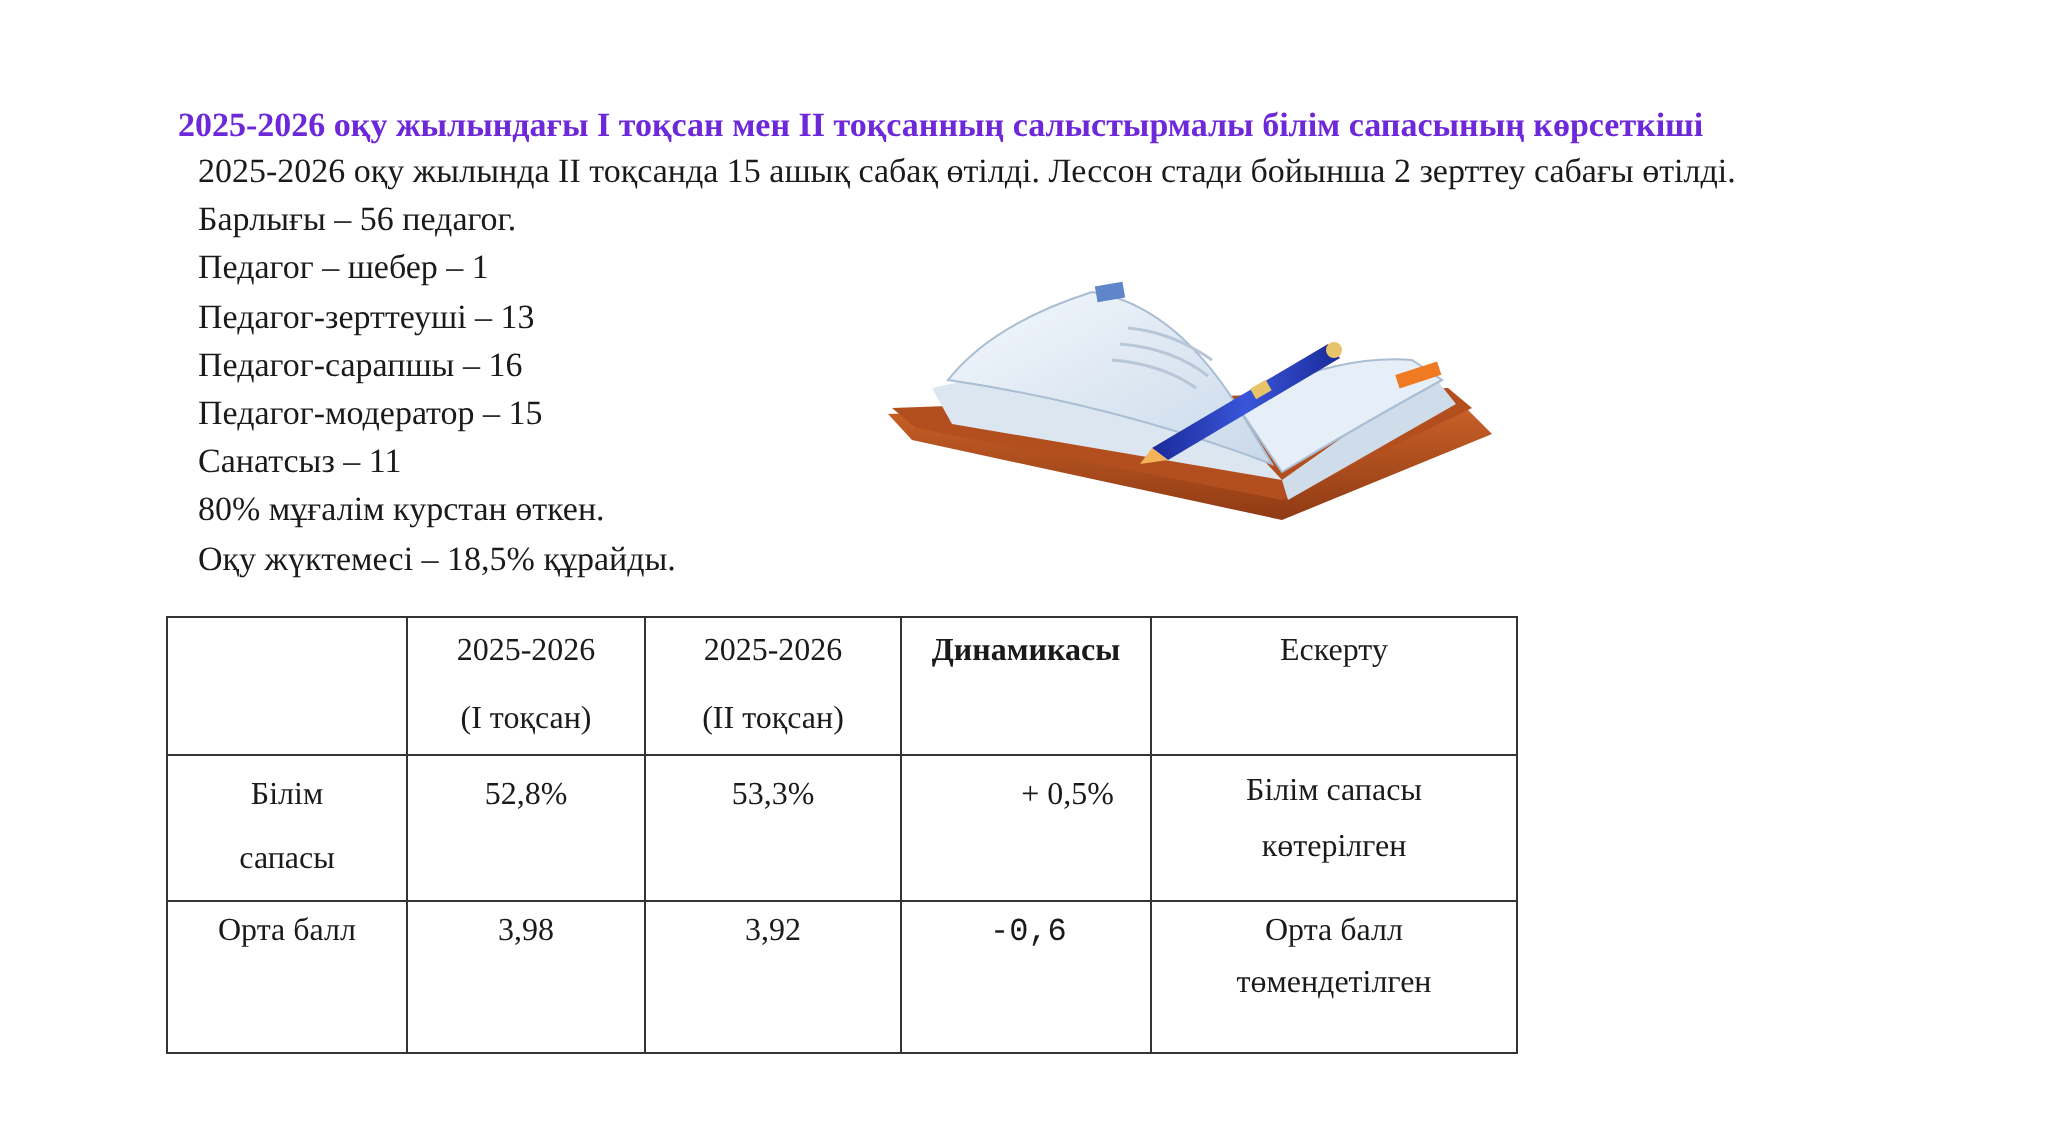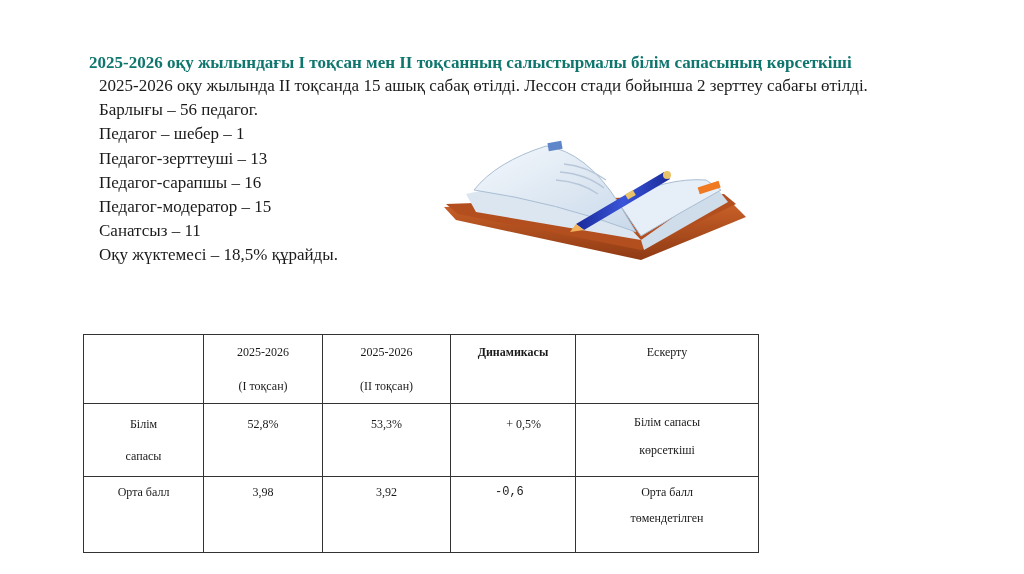--- a/index.html
+++ b/index.html
@@ -1,44 +1,45 @@
 <!DOCTYPE html>
 <html><head>
 <meta charset="utf-8">
 <style>
   html, body { margin:0; padding:0; }
   body { width:1024px; height:574px; background:#ffffff; position:relative; overflow:hidden;
          font-family:"Liberation Serif", serif; color:#1a1a1a; }
-  .title { position:absolute; left:89px; top:53px; font-size:17px; font-weight:bold; color:#0f766e; white-space:nowrap; }
+  .title { position:absolute; left:89px; top:53px; font-size:17px; font-weight:bold; color:#6d28d9; white-space:nowrap; }
   .lines { position:absolute; left:99px; top:74px; font-size:17px; line-height:24.2px; }
   .lines div { white-space:nowrap; }
   .book { position:absolute; left:436px; top:132px; width:320px; height:132px; }
-  table { position:absolute; left:83px; top:334px; border-collapse:collapse; font-size:12px; }
+  table { position:absolute; left:83px; top:308px; border-collapse:collapse; font-size:16px; }
   td { border:1.5px solid #333; text-align:center; vertical-align:top; padding:0; }
   .c0 { width:119px; } .c1 { width:118px; } .c2 { width:127px; } .c3 { width:124px;font-weight:bold; } .c4 { width:182px; }
   .r1 td { height:63px; } .r2 td { height:68px; } .r3 td { height:73px;margin-top:20px; }
   .hdr { line-height:34px; padding-top:-2px; }
   .cellpad { padding-top:4px; line-height:32px; }
   .r3 .cellpad { line-height:26px; padding-top:2px; }
-  .dyn { text-align:right; padding-right:34px; }
+  .dyn { text-align:right; padding-right:18px; }
   .dyn2 { text-align:left; padding-left:44px;font-family:Liberation Mono, monospace; }
 </style>
 </head>
 <body>
 
 <div class="title">2025-2026 оқу жылындағы I тоқсан мен II тоқсанның салыстырмалы  білім сапасының көрсеткіші</div>
 
 <div class="lines">
   <div>2025-2026 оқу жылында II тоқсанда 15 ашық сабақ өтілді. Лессон стади бойынша 2 зерттеу сабағы өтілді.</div>
   <div>Барлығы – 56 педагог.</div>
   <div>Педагог – шебер – 1</div>
   <div>Педагог-зерттеуші – 13</div>
   <div>Педагог-сарапшы – 16</div>
   <div>Педагог-модератор – 15</div>
   <div>Санатсыз – 11</div>
+  <div>80% мұғалім курстан өткен.</div>
   <div>Оқу жүктемесі – 18,5% құрайды.</div>
 </div>
 
 <svg class="book" viewBox="0 0 320 132">
   <defs>
     <linearGradient id="cov" x1="0" y1="0" x2="0" y2="1">
       <stop offset="0" stop-color="#d0652a"></stop>
         <stop offset="1" stop-color="#8f3a14"></stop>
     </linearGradient>
     <linearGradient id="pg" x1="0" y1="0" x2="1" y2="1">
@@ -97,21 +98,21 @@
   <tr class="r2">
     <td class="cellpad">
       <div>Білім</div>
       <div>сапасы</div>
     </td>
     <td class="cellpad">52,8%</td>
     <td class="cellpad">53,3%</td>
     <td class="cellpad dyn">+ 0,5%</td>
     <td class="cellpad" style="line-height:28px;text-align:center;">
       <div>Білім сапасы</div>
-      <div>көрсеткіші</div>
+      <div>көтерілген</div>
     </td>
   </tr>
   <tr class="r3">
     <td class="cellpad">
       <div>Орта балл</div>
     </td>
     <td class="cellpad">3,98</td>
     <td class="cellpad">3,92</td>
     <td class="cellpad dyn2">-0,6</td>
     <td class="cellpad">

